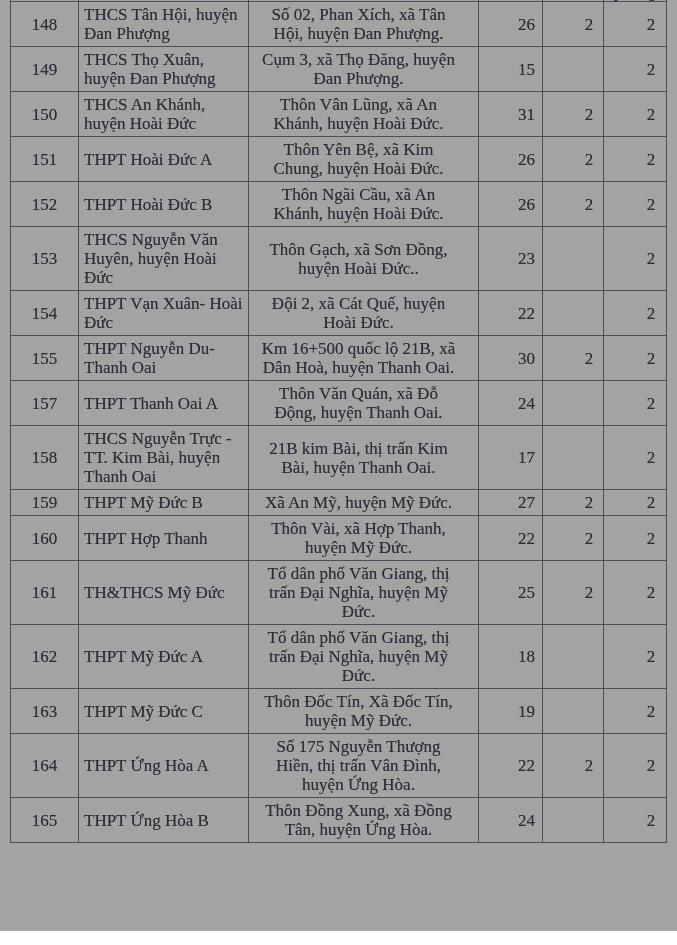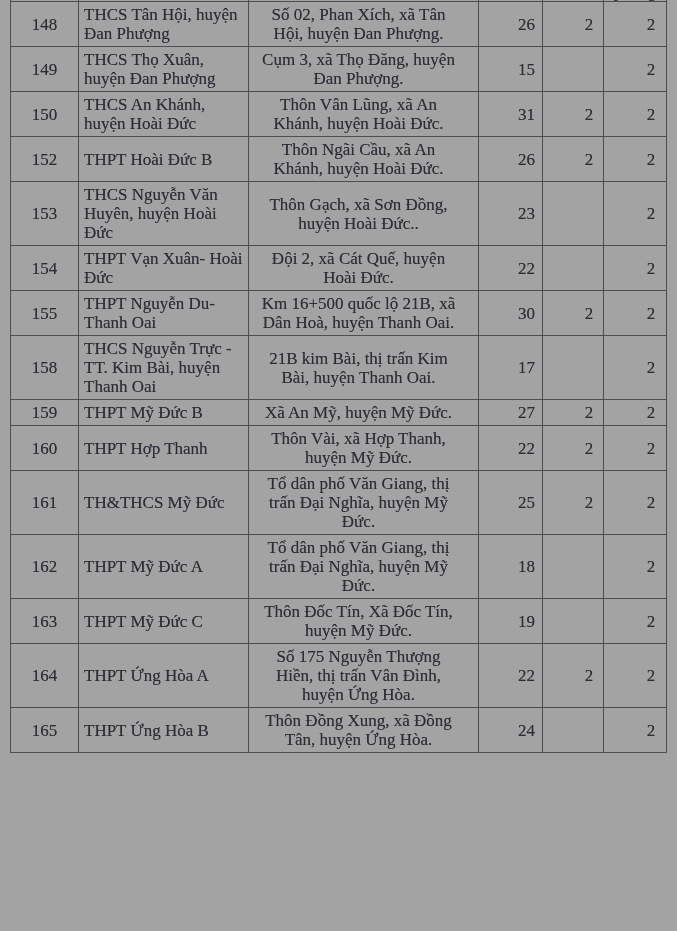--- a/index.html
+++ b/index.html
@@ -94,20 +94,28 @@
       </tr>
       <tr>
         <td class="c1">150</td>
         <td class="c2">THCS An Khánh, huyện Hoài Đức</td>
         <td class="c3">Thôn Vân Lũng, xã An Khánh, huyện Hoài Đức.</td>
         <td class="c4">31</td>
         <td class="c5">2</td>
         <td class="c6">2</td>
       </tr>
       <tr>
+        <td class="c1">151</td>
+        <td class="c2">THPT Hoài Đức A</td>
+        <td class="c3">Thôn Yên Bệ, xã Kim Chung, huyện Hoài Đức.</td>
+        <td class="c4">26</td>
+        <td class="c5">2</td>
+        <td class="c6">2</td>
+      </tr>
+      <tr>
         <td class="c1">152</td>
         <td class="c2">THPT Hoài Đức B</td>
         <td class="c3">Thôn Ngãi Cầu, xã An Khánh, huyện Hoài Đức.</td>
         <td class="c4">26</td>
         <td class="c5">2</td>
         <td class="c6">2</td>
       </tr>
       <tr>
         <td class="c1">153</td>
         <td class="c2">THCS Nguyễn Văn Huyên, huyện Hoài Đức</td>
@@ -123,20 +131,28 @@
         <td class="c4">22</td>
         <td class="c5"></td>
         <td class="c6">2</td>
       </tr>
       <tr>
         <td class="c1">155</td>
         <td class="c2">THPT Nguyễn Du- Thanh Oai</td>
         <td class="c3">Km 16+500 quốc lộ 21B, xã Dân Hoà, huyện Thanh Oai.</td>
         <td class="c4">30</td>
         <td class="c5">2</td>
+        <td class="c6">2</td>
+      </tr>
+      <tr>
+        <td class="c1">157</td>
+        <td class="c2">THPT Thanh Oai A</td>
+        <td class="c3">Thôn Văn Quán, xã Đỗ Động, huyện Thanh Oai.</td>
+        <td class="c4">24</td>
+        <td class="c5"></td>
         <td class="c6">2</td>
       </tr>
       <tr>
         <td class="c1">158</td>
         <td class="c2">THCS Nguyễn Trực - TT. Kim Bài, huyện Thanh Oai</td>
         <td class="c3">21B kim Bài, thị trấn Kim Bài, huyện Thanh Oai.</td>
         <td class="c4">17</td>
         <td class="c5"></td>
         <td class="c6">2</td>
       </tr>

